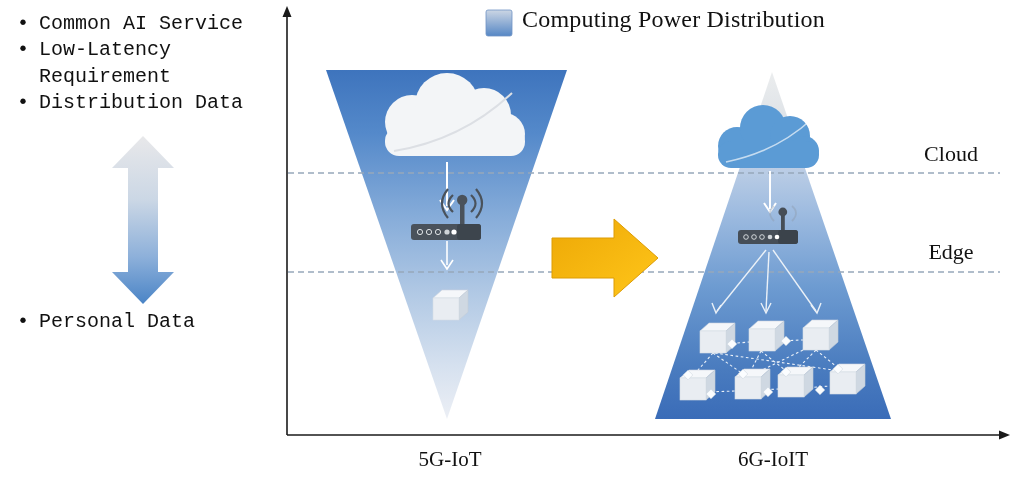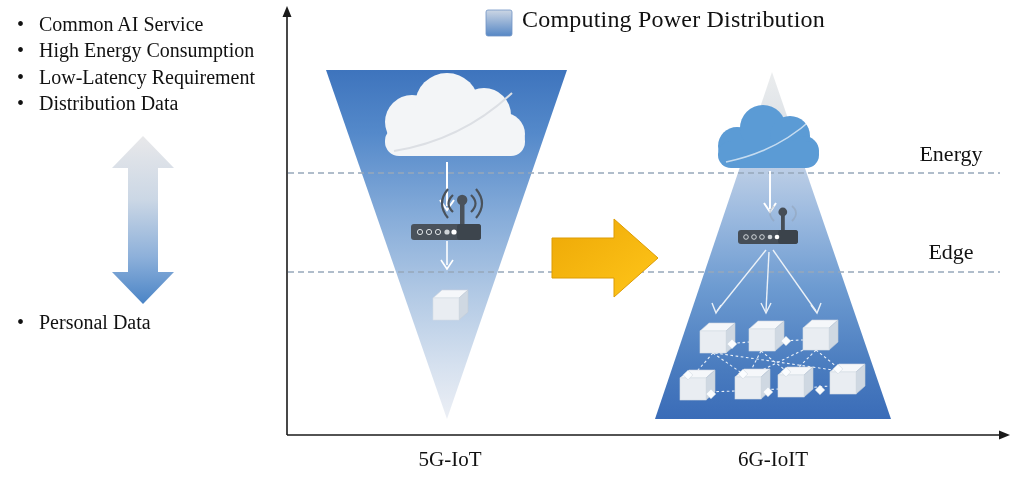--- a/index.html
+++ b/index.html
@@ -16,21 +16,21 @@
   .lab-cloud { left:903px; top:141px; }
   .lab-edge  { left:903px; top:239px; }
   .lab-device{ left:903px; top:351px; }
   .axis-label { width:140px; text-align:center; font-size:21px; }
   .lab-5g { left:380px; top:447px; }
   .lab-6g { left:703px; top:447px; }
   ul.bullets { position:absolute; list-style:none; width:282px; }
   ul.bullets.top { left:8px; top:11px; }
   ul.bullets.bottom { left:8px; top:309px; }
   ul.bullets li {
-    position:relative; padding-left:31px; font-size:20px; line-height:26.4px;
+    position:relative; padding-left:31px; font-size:20px; line-height:26.4px;font-family:Liberation Mono, monospace;
   }
   ul.bullets li::before {
     content:"\2022"; position:absolute; left:9px; top:0; font-size:20px;
   }
 </style>
 </head>
 <body>
 
 <div id="stage">
 
@@ -212,28 +212,27 @@
       <use href="#dmd" x="743" y="374"></use>
       <use href="#dmd" x="786" y="372"></use>
       <use href="#dmd" x="838" y="369"></use>
     </g>
   </svg>
 
   <div class="txt title">Computing Power Distribution</div>
 
   <ul class="bullets top">
     <li>Common AI Service</li>
-    <li>High Energy Consumption</li>
     <li>Low-Latency Requirement</li>
     <li>Distribution Data</li>
   </ul>
 
   <ul class="bullets bottom">
     <li>Personal Data</li>
   </ul>
 
-  <div class="txt layer-label lab-cloud">Energy</div>
+  <div class="txt layer-label lab-cloud">Cloud</div>
   <div class="txt layer-label lab-edge">Edge</div>
 
   <div class="txt axis-label lab-5g">5G-IoT</div>
   <div class="txt axis-label lab-6g">6G-IoIT</div>
 
 </div>
 
 </body></html>

